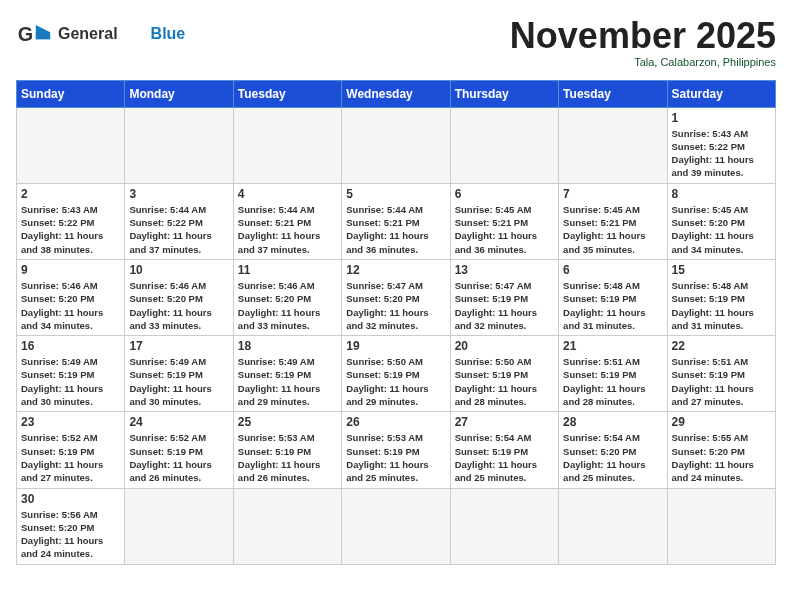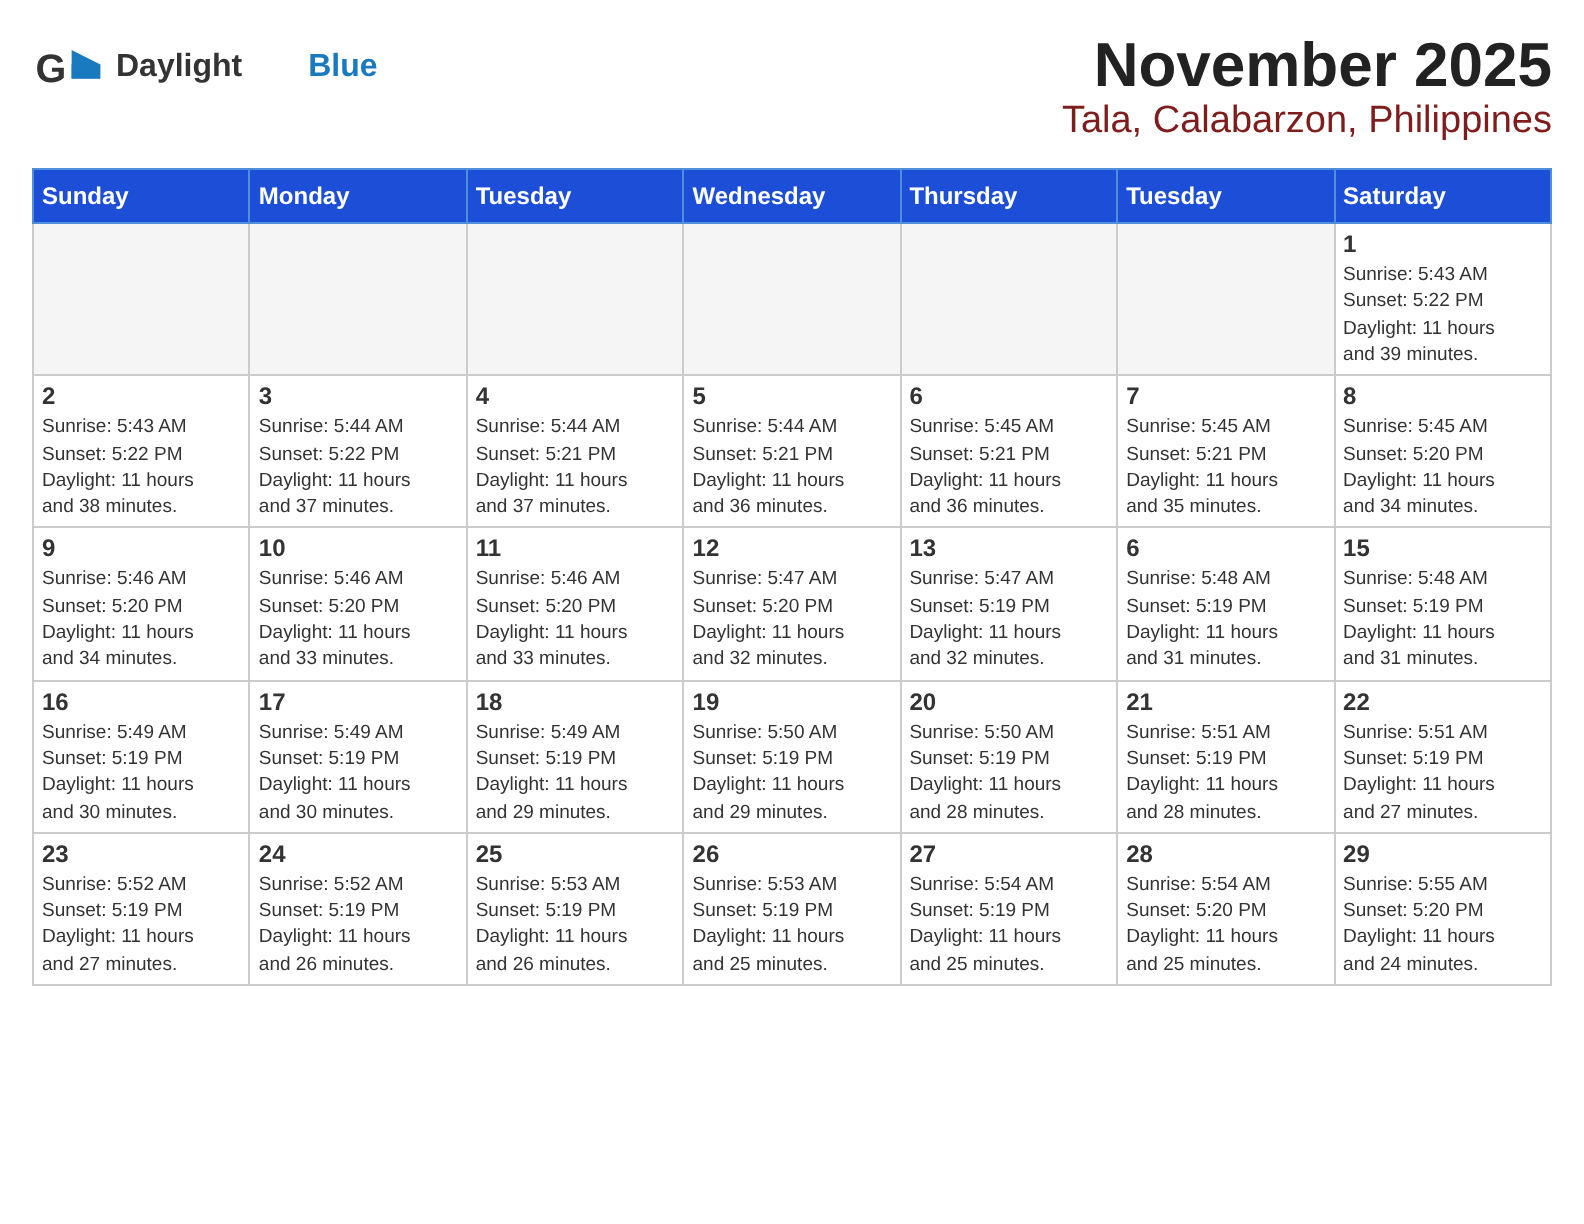--- a/index.html
+++ b/index.html
@@ -22,28 +22,28 @@
       gap: 6px;
     }
     .logo-icon {
       width: 36px;
       height: 36px;
     }
     .title-area {
       text-align: right;
     }
     .month-title {
-      font-size: 31px;
+      font-size: 36px;
       font-weight: bold;
       color: #222;
       line-height: 1.1;
     }
     .location-title {
-      font-size: 19px;
-      color: #7f1d1d;
+      font-size: 11px;
+      color: #14532d;
     }
     .calendar-table {
       width: 100%;
       border-collapse: collapse;
       border: 1px solid #ccc;
     }
     .calendar-table th {
       background: #1d4ed8;
       color: #fff;
       font-size: 12px;
@@ -69,40 +69,41 @@
       font-size: 12px;
       font-weight: bold;
       color: #333;
       display: block;
       margin-bottom: 2px;
     }
     .day-info {
       font-size: 9.5px;
       color: #333;
       line-height: 1.4;
+      font-weight: bold;
     }
     .last-row td {
       border-bottom: 1px solid #ccc;
     }
   </style>
 </head>
 <body>
 
 <div class="header-section">
   <div class="logo-area">
     <svg class="logo-icon" viewBox="0 0 40 40">
 
       <text x="2" y="28" font-size="22" font-weight="bold" fill="#333" font-family="Arial">G</text>
 
       <polygon points="22,10 38,18 22,26" fill="#1a7abf"></polygon>
       <rect x="22" y="18" width="16" height="8" fill="#1a7abf"></rect>
     </svg>
     <div>
       <div style="font-size:16px; font-weight:bold; line-height:1.1;">
-        <span style="color:#333;">Daylight</span><span style="color:#1a7abf;margin-left:33px;">Blue</span>
+        <span style="color:#333;">General</span><span style="color:#1a7abf;margin-left:33px;">Blue</span>
       </div>
     </div>
   </div>
   <div class="title-area">
     <div class="month-title">November 2025</div>
     <div class="location-title">Tala, Calabarzon, Philippines</div>
   </div>
 </div>
 
 <table class="calendar-table">
@@ -330,14 +331,29 @@
 and 25 minutes.</div>
         </td>
         <td>
           <span class="day-number">29</span>
           <div class="day-info" style="white-space: pre-line;">Sunrise: 5:55 AM
 Sunset: 5:20 PM
 Daylight: 11 hours
 and 24 minutes.</div>
         </td>
       </tr>
+      <tr class="last-row">
+        <td>
+          <span class="day-number">30</span>
+          <div class="day-info" style="white-space: pre-line;">Sunrise: 5:56 AM
+Sunset: 5:20 PM
+Daylight: 11 hours
+and 24 minutes.</div>
+        </td>
+        <td class="empty"></td>
+        <td class="empty"></td>
+        <td class="empty"></td>
+        <td class="empty"></td>
+        <td class="empty"></td>
+        <td class="empty"></td>
+      </tr>
     </tbody>
 </table>
 
 </body></html>

